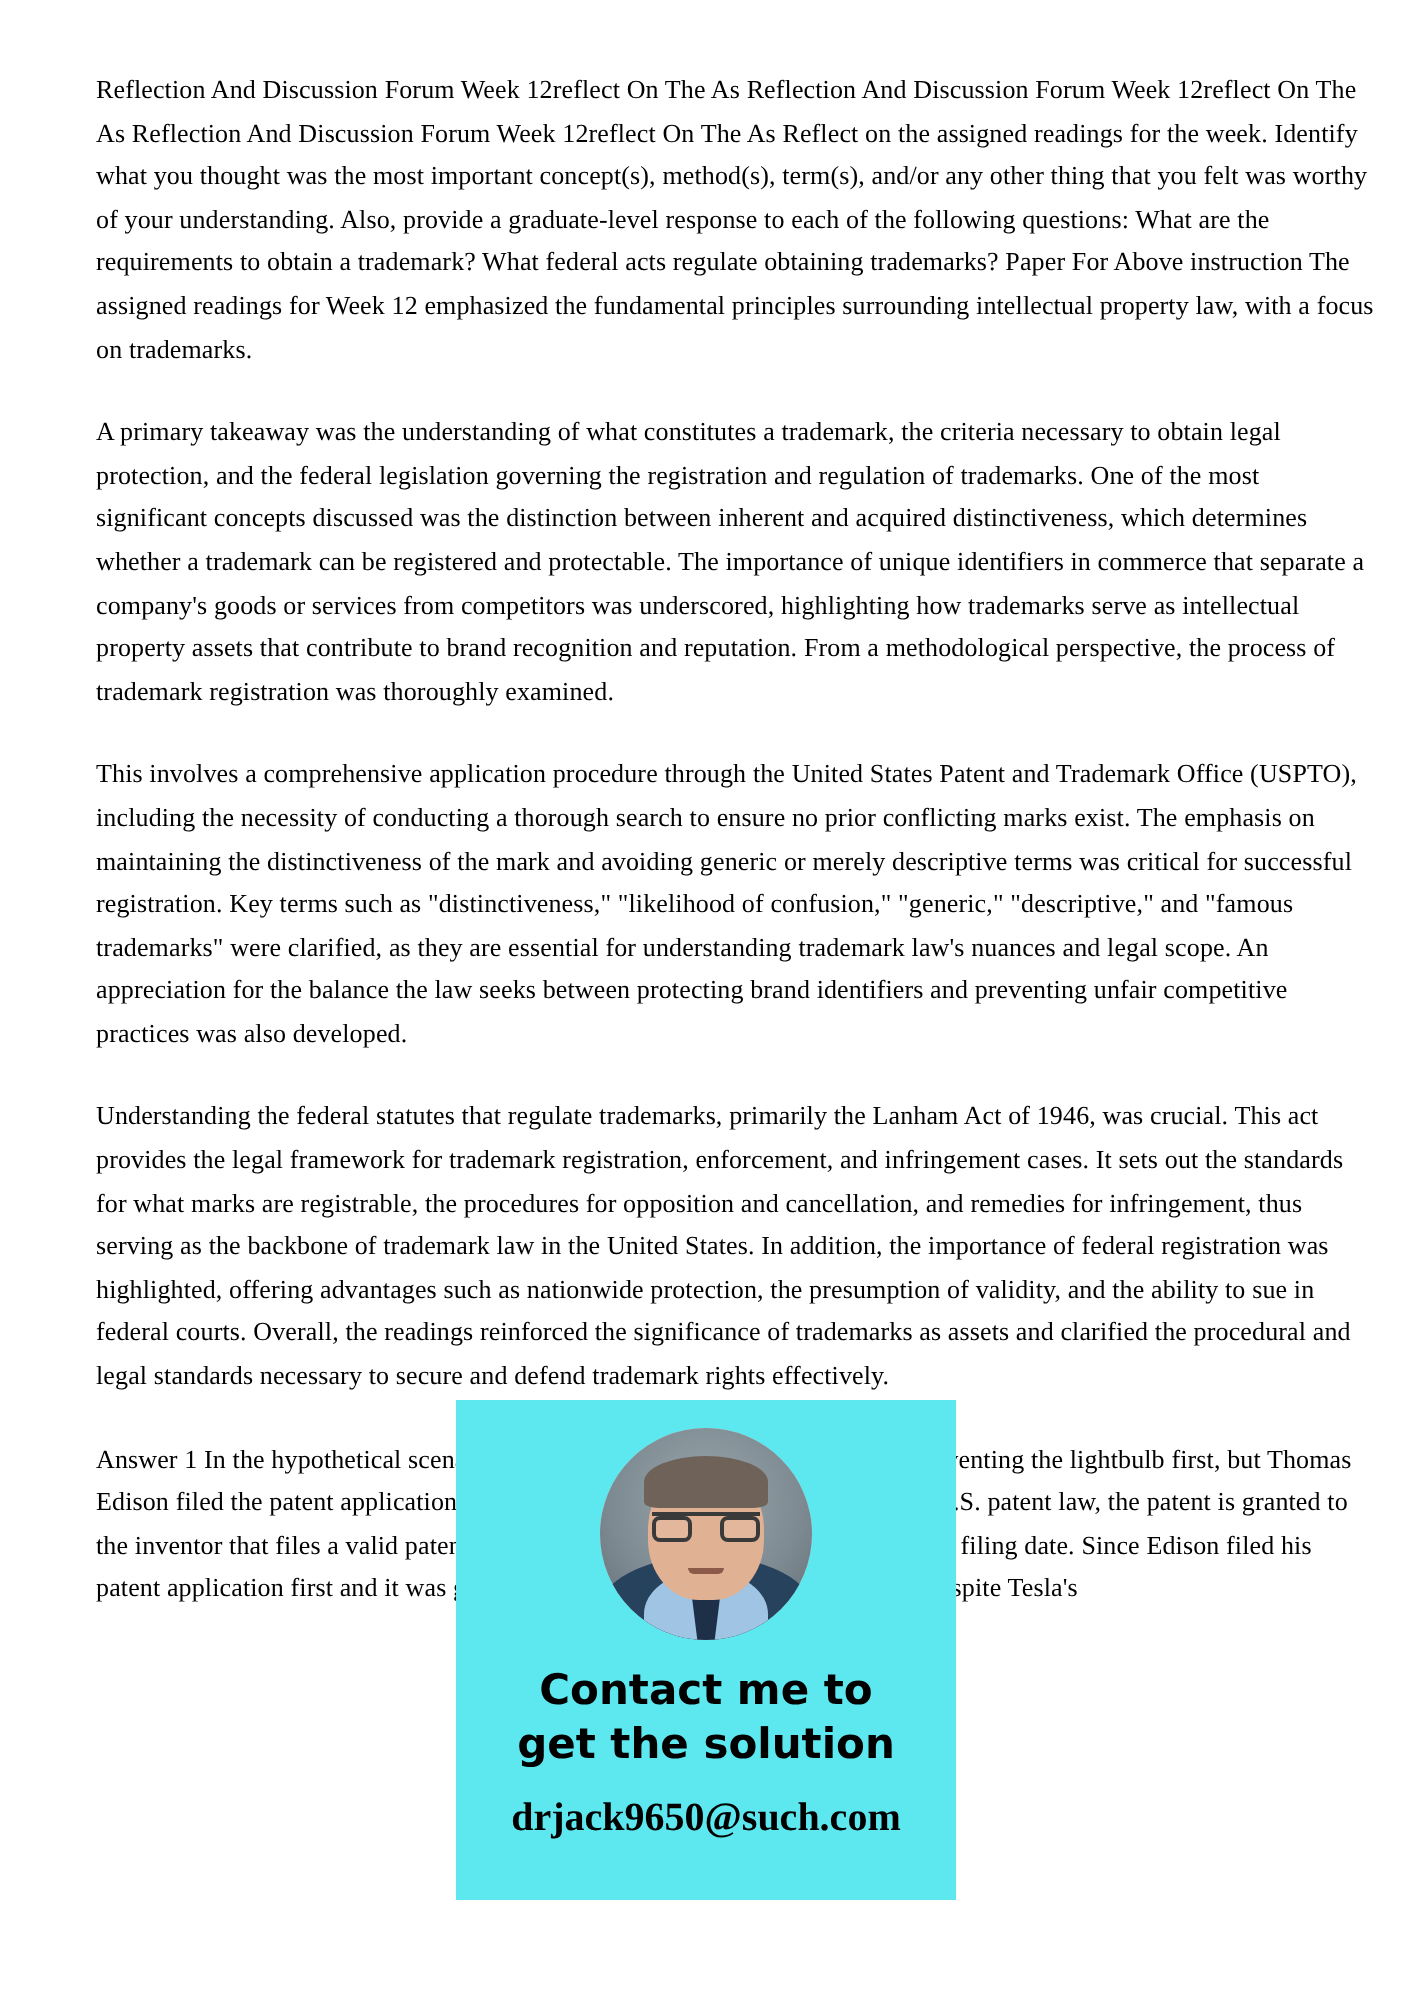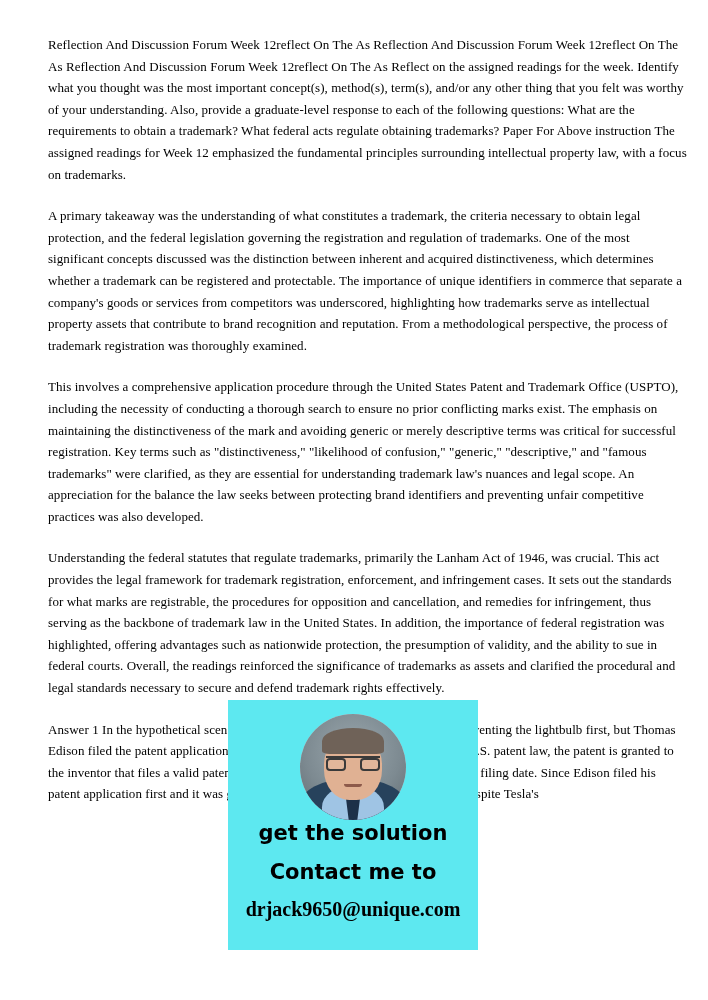--- a/index.html
+++ b/index.html
@@ -182,18 +182,18 @@
     <div class="avatar">
       <div class="backdrop"></div>
       <div class="shoulders"></div>
       <div class="shirt"></div>
       <div class="tie"></div>
       <div class="head"></div>
       <div class="hair"></div>
       <div class="glasses"></div>
       <div class="mouth"></div>
     </div>
+    <div class="overlay-line first">Contact me to</div>
     <div class="overlay-line">get the solution</div>
-    <div class="overlay-line first">Contact me to</div>
-    <div class="overlay-email">drjack9650@unique.com</div>
+    <div class="overlay-email">drjack9650@such.com</div>
   </div>
 
 </div>
 
 </body></html>

